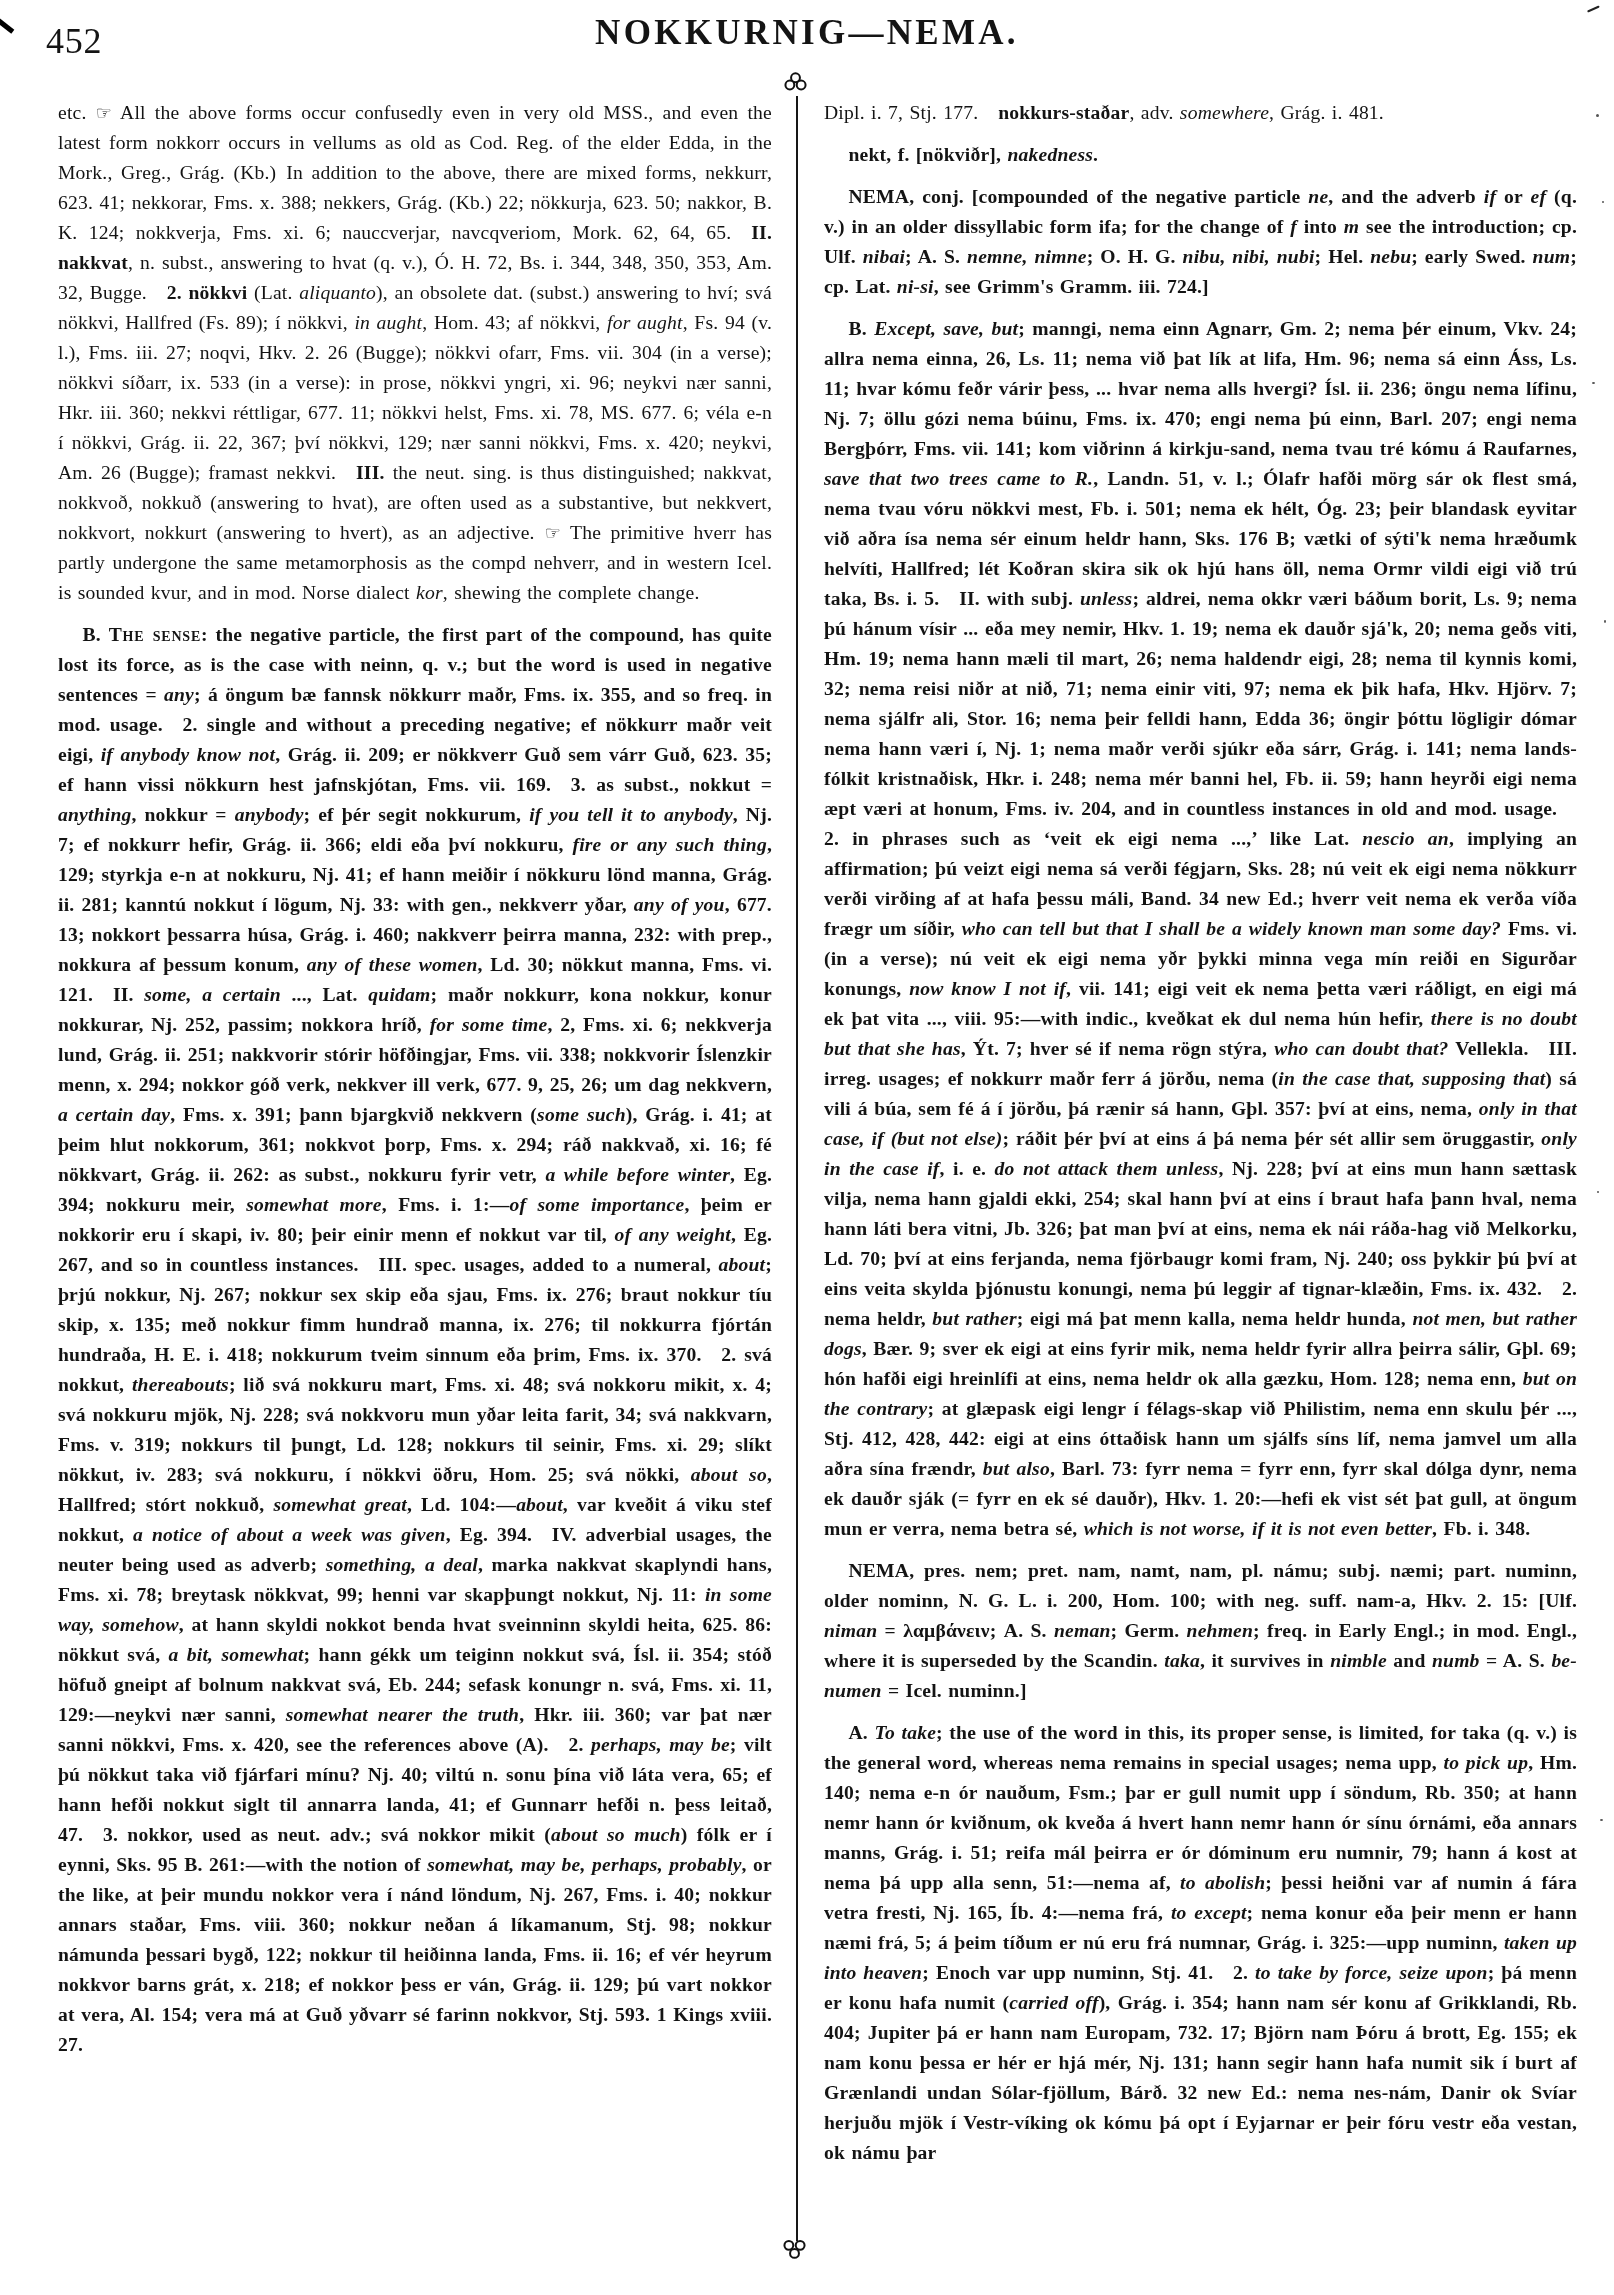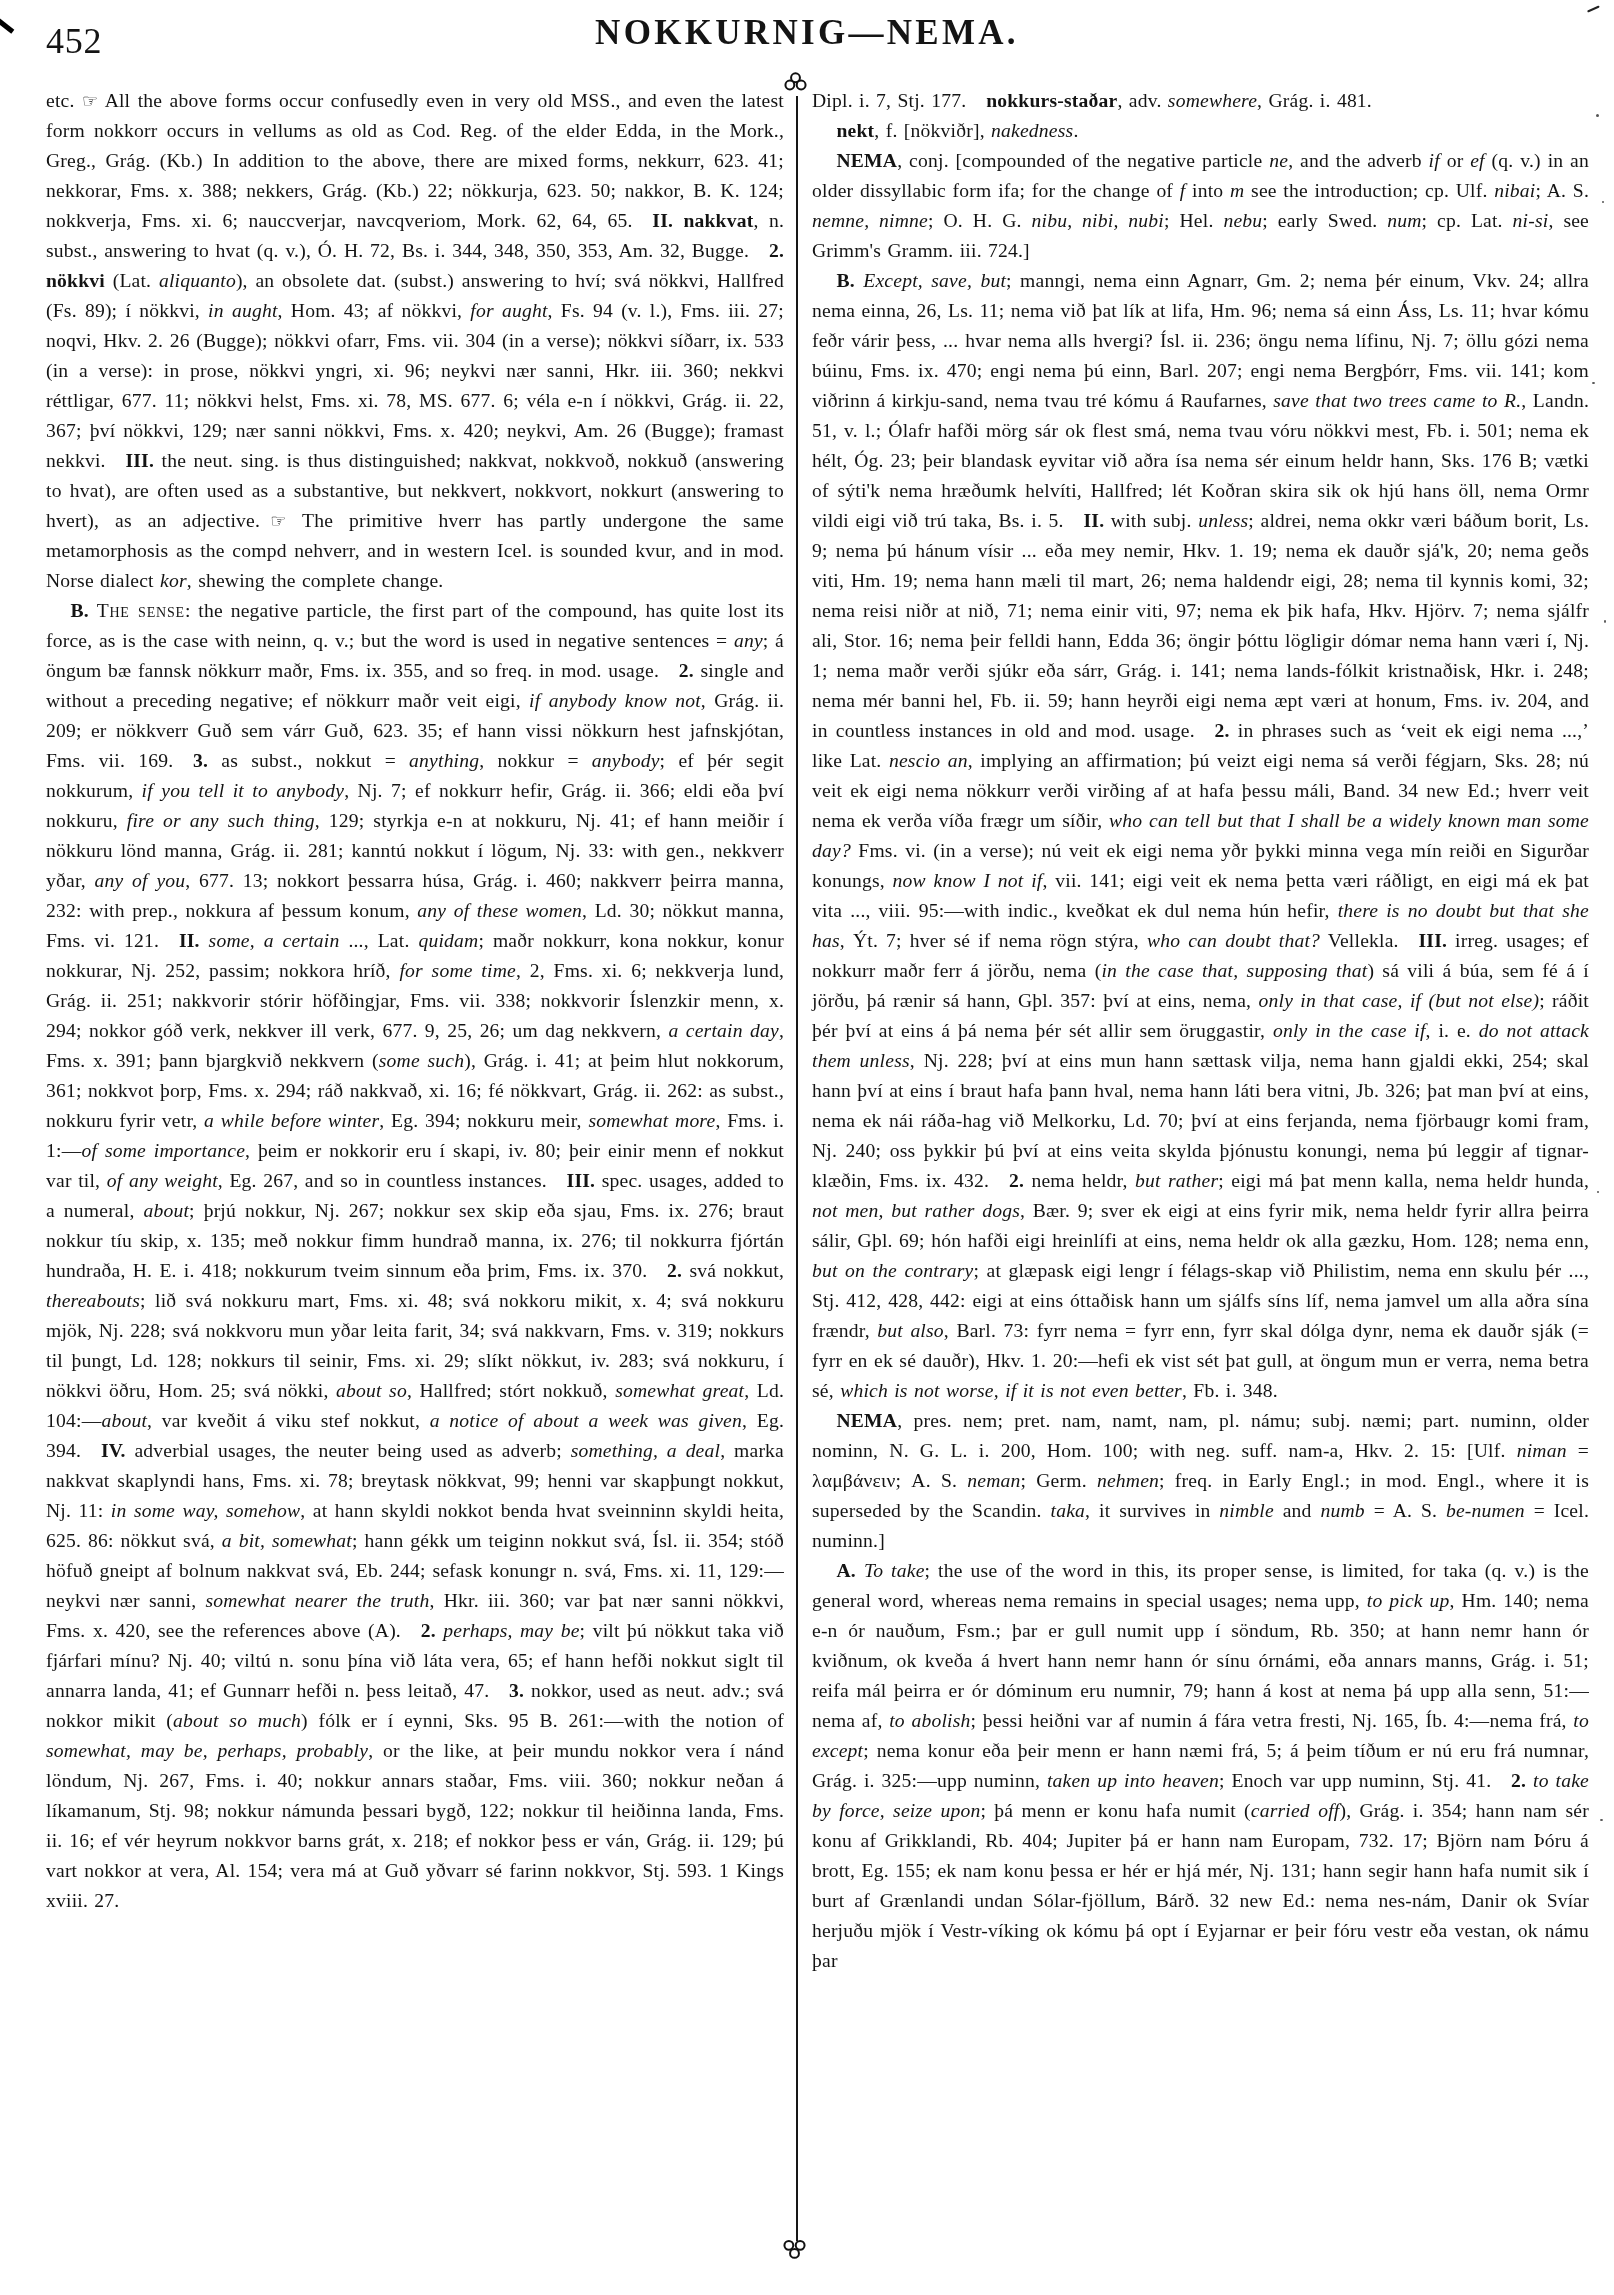--- a/index.html
+++ b/index.html
@@ -16,22 +16,22 @@
   .running-head{
     position:absolute;left:0;right:0;top:13px;margin:0;text-align:center;
     font-size:35px;font-weight:600;letter-spacing:3.3px;font-family:"Liberation Serif","DejaVu Serif",serif;
   }
   .col{
     position:absolute;top:86px;text-align:justify;
     font-size:19.6px;line-height:30px;letter-spacing:0.2px;word-spacing:1.2px;
   }
   .col-left{left:46px;width:738px;}
   .col-right{left:812px;width:777px;}
-  .col p{margin:0;padding:0;}
-  .col p.indent{text-indent:24.5px;}
+  .col p{margin:12px;padding:0;}
+  .col p.indent{text-indent:24.5px;font-weight:bold;}
   .sc{font-variant:small-caps;letter-spacing:0.8px;}
   .manicule{font-family:"DejaVu Sans","Liberation Sans",sans-serif;font-size:18px;}
   .divider{
     position:absolute;left:796px;top:96px;width:1.6px;height:2145px;background:#161616;
   }
   .ornament{position:absolute;width:29px;height:26px;}
   .ornament-top{left:781px;top:72px;}
   .ornament-bottom{left:780px;top:2238px;}
   .corner-artifact{
     position:absolute;left:-4.9px;top:23px;width:19.6px;height:4.9px;background:#000;

